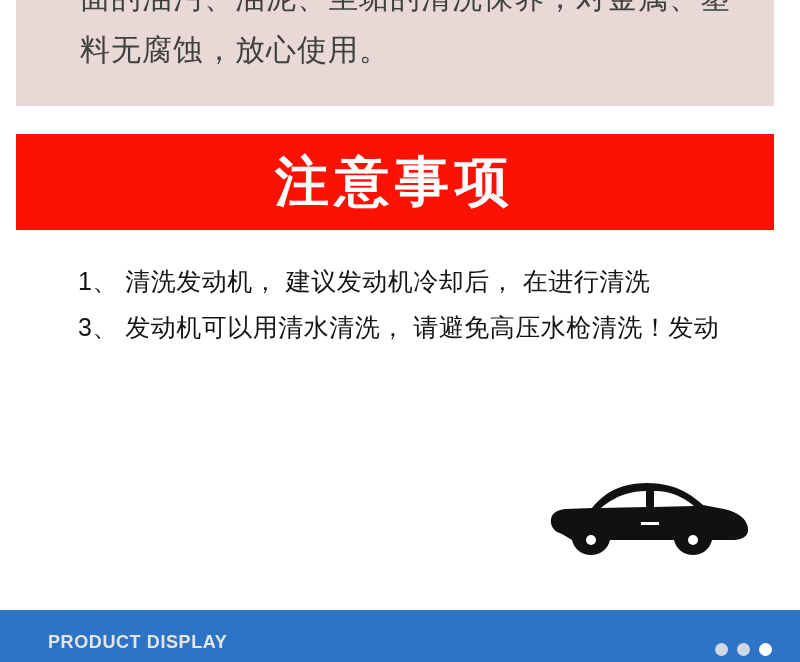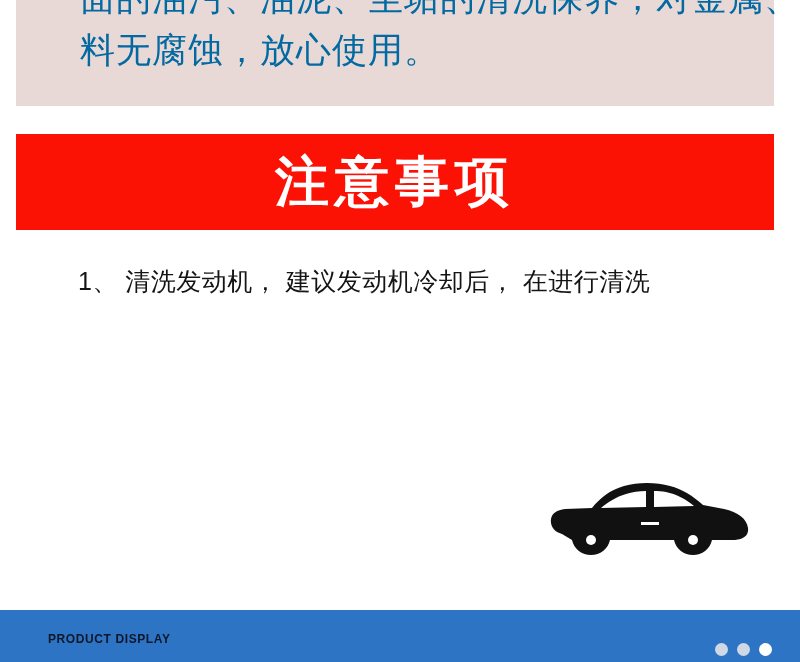--- a/index.html
+++ b/index.html
@@ -20,23 +20,23 @@
     position: absolute;
     left: 16px;
     top: -36px;
     width: 758px;
     height: 142px;
     background: #e8d9d7;
     box-sizing: border-box;
     padding: 8px 50px 10px 64px;
   }
   .desc-line {
-    font-size: 35px;
+    font-size: 30px;
     line-height: 52px;
-    color: #0369a1;
+    color: #404040;
     letter-spacing: 1px;
     white-space: nowrap;
   }
 
   
   .banner {
     position: absolute;
     left: 16px;
     top: 134px;
     width: 758px;
@@ -88,22 +88,22 @@
     left: 0;
     top: 610px;
     width: 800px;
     height: 52px;
     background: #2e74c4;
   }
   .bottom-label {
     position: absolute;
     left: 48px;
     top: 22px;
-    color: #0f172a;
-    font-size: 12px;
+    color: #e5e5e5;
+    font-size: 18px;
     font-weight: bold;
     letter-spacing: 0.6px;
   }
   .dots {
     position: absolute;
     right: 28px;
     top: 33px;
     display: flex;
     gap: 9px;
   }
@@ -124,20 +124,21 @@
   <div class="desc-line">面的油污、油泥、尘垢的清洗保养，对金属、塑</div>
   <div class="desc-line">料无腐蚀，放心使用。</div>
 </div>
 
 <div class="banner">
   <div class="banner-title">注意事项</div>
 </div>
 
 <div class="notes">
   <div class="note-line">1、 清洗发动机， 建议发动机冷却后， 在进行清洗</div>
+  <div class="note-line">3、 发动机可以用清水清洗， 请避免高压水枪清洗！发动</div>
 </div>
 
 <svg class="car" viewBox="0 0 204 78">
   <path fill="#111111" d="M14,56 C6,54 2,48 3,41 C4,35 9,32 17,31 L44,30 C52,20 62,12 76,8 C90,4 108,4 122,8 C134,11 145,18 155,27 L176,31 C190,34 199,41 200,50 C201,57 196,61 187,62 L164,62 C162,71 154,77 145,77 C136,77 128,71 126,62 L62,62 C60,71 52,77 43,77 C34,77 26,71 24,62 Z M78,16 C68,19 60,24 53,30 L98,29 L98,13 C91,13 84,14 78,16 Z M106,13 L106,29 L146,28 C138,21 128,16 118,14 C114,13 110,13 106,13 Z"></path>
   <circle cx="43" cy="62" r="12" fill="#111111"></circle>
   <circle cx="43" cy="62" r="5" fill="#ffffff"></circle>
   <circle cx="145" cy="62" r="12" fill="#111111"></circle>
   <circle cx="145" cy="62" r="5" fill="#ffffff"></circle>
   <rect x="93" y="44" width="18" height="3" fill="#ffffff"></rect>
 </svg>

